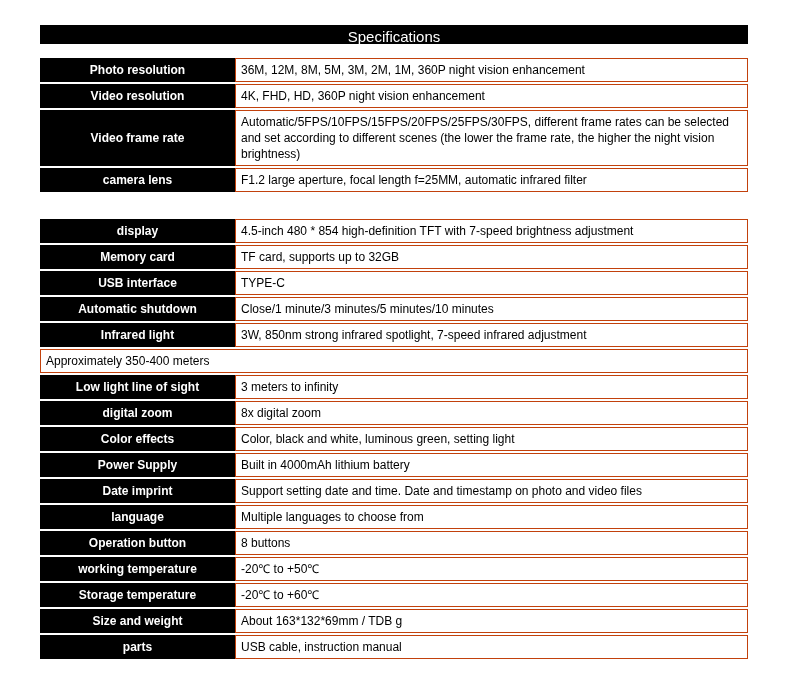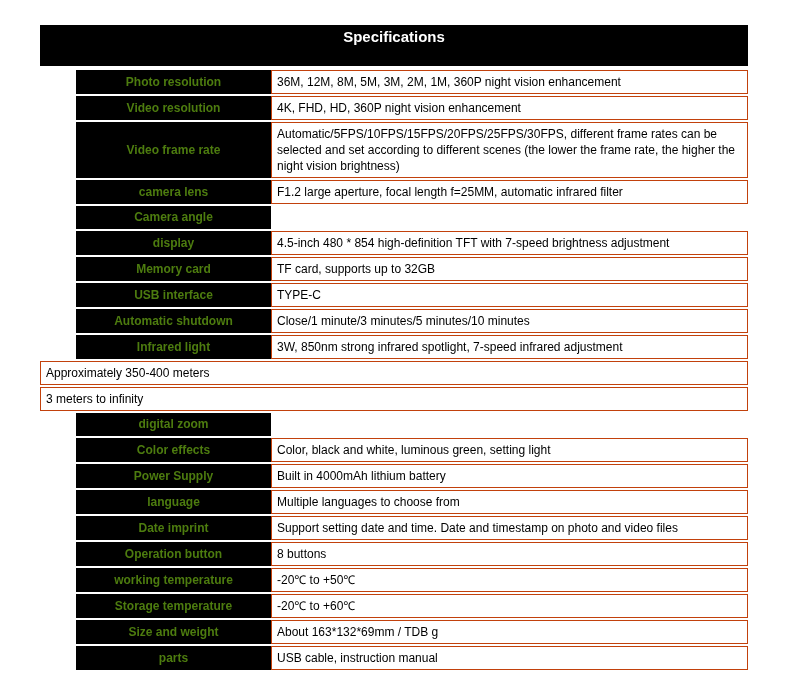--- a/index.html
+++ b/index.html
@@ -17,48 +17,47 @@
   }
   .spec-table {
     position: absolute;
     left: 40px;
     top: 25px;
     width: 708px;
   }
   .spec-header {
     background: #000000;
     color: #ffffff;
-    font-weight: bold;
+    font-weight: normal;
     font-size: 15px;
     text-align: center;
-    height: 41px;
+    height: 19px;
     line-height: 23px;
-    margin-bottom: 4px;
+    margin-bottom: 14px;
   }
   .spec-row {
     display: flex;
     align-items: stretch;
     margin-bottom: 2px;
     min-height: 23px;
   }
   .spec-label {
     width: 195px;
     flex: 0 0 195px;
     background: #000000;
-    color: #4d7c0f;
+    color: #ffffff;
     font-weight: bold;
     font-size: 12px;
     line-height: 15px;
     display: flex;
     align-items: center;
     justify-content: center;
     text-align: center;
     padding: 4px 8px;
     box-sizing: border-box;
-    margin-left: 36px;
   }
   .spec-value {
     flex: 1 1 auto;
     background: #ffffff;
     color: #000000;
     font-size: 12px;
     line-height: 16px;
     border: 1px solid #c2410c;
     padding: 3px 5px;
     display: flex;
@@ -88,21 +87,20 @@
     <div class="spec-label">Video frame rate</div>
     <div class="spec-value">Automatic/5FPS/10FPS/15FPS/20FPS/25FPS/30FPS, different frame rates can be selected and set according to different scenes (the lower the frame rate, the higher the night vision brightness)</div>
   </div>
 
   <div class="spec-row">
     <div class="spec-label">camera lens</div>
     <div class="spec-value">F1.2 large aperture, focal length f=25MM, automatic infrared filter</div>
   </div>
 
   <div class="spec-row">
-    <div class="spec-label">Camera angle</div>
   </div>
 
   <div class="spec-row">
     <div class="spec-label">display</div>
     <div class="spec-value">4.5-inch 480 * 854 high-definition TFT with 7-speed brightness adjustment</div>
   </div>
 
   <div class="spec-row">
     <div class="spec-label">Memory card</div>
     <div class="spec-value">TF card, supports up to 32GB</div>
@@ -121,45 +119,47 @@
   <div class="spec-row">
     <div class="spec-label">Infrared light</div>
     <div class="spec-value">3W, 850nm strong infrared spotlight, 7-speed infrared adjustment</div>
   </div>
 
   <div class="spec-row">
     <div class="spec-value">Approximately 350-400 meters</div>
   </div>
 
   <div class="spec-row">
+    <div class="spec-label">Low light line of sight</div>
     <div class="spec-value">3 meters to infinity</div>
   </div>
 
   <div class="spec-row">
     <div class="spec-label">digital zoom</div>
+    <div class="spec-value">8x digital zoom</div>
   </div>
 
   <div class="spec-row">
     <div class="spec-label">Color effects</div>
     <div class="spec-value">Color, black and white, luminous green, setting light</div>
   </div>
 
   <div class="spec-row">
     <div class="spec-label">Power Supply</div>
     <div class="spec-value">Built in 4000mAh lithium battery</div>
   </div>
 
   <div class="spec-row">
-    <div class="spec-label">language</div>
-    <div class="spec-value">Multiple languages to choose from</div>
+    <div class="spec-label">Date imprint</div>
+    <div class="spec-value">Support setting date and time. Date and timestamp on photo and video files</div>
   </div>
 
   <div class="spec-row">
-    <div class="spec-label">Date imprint</div>
-    <div class="spec-value">Support setting date and time. Date and timestamp on photo and video files</div>
+    <div class="spec-label">language</div>
+    <div class="spec-value">Multiple languages to choose from</div>
   </div>
 
   <div class="spec-row">
     <div class="spec-label">Operation button</div>
     <div class="spec-value">8 buttons</div>
   </div>
 
   <div class="spec-row">
     <div class="spec-label">working temperature</div>
     <div class="spec-value">-20℃ to +50℃</div>

